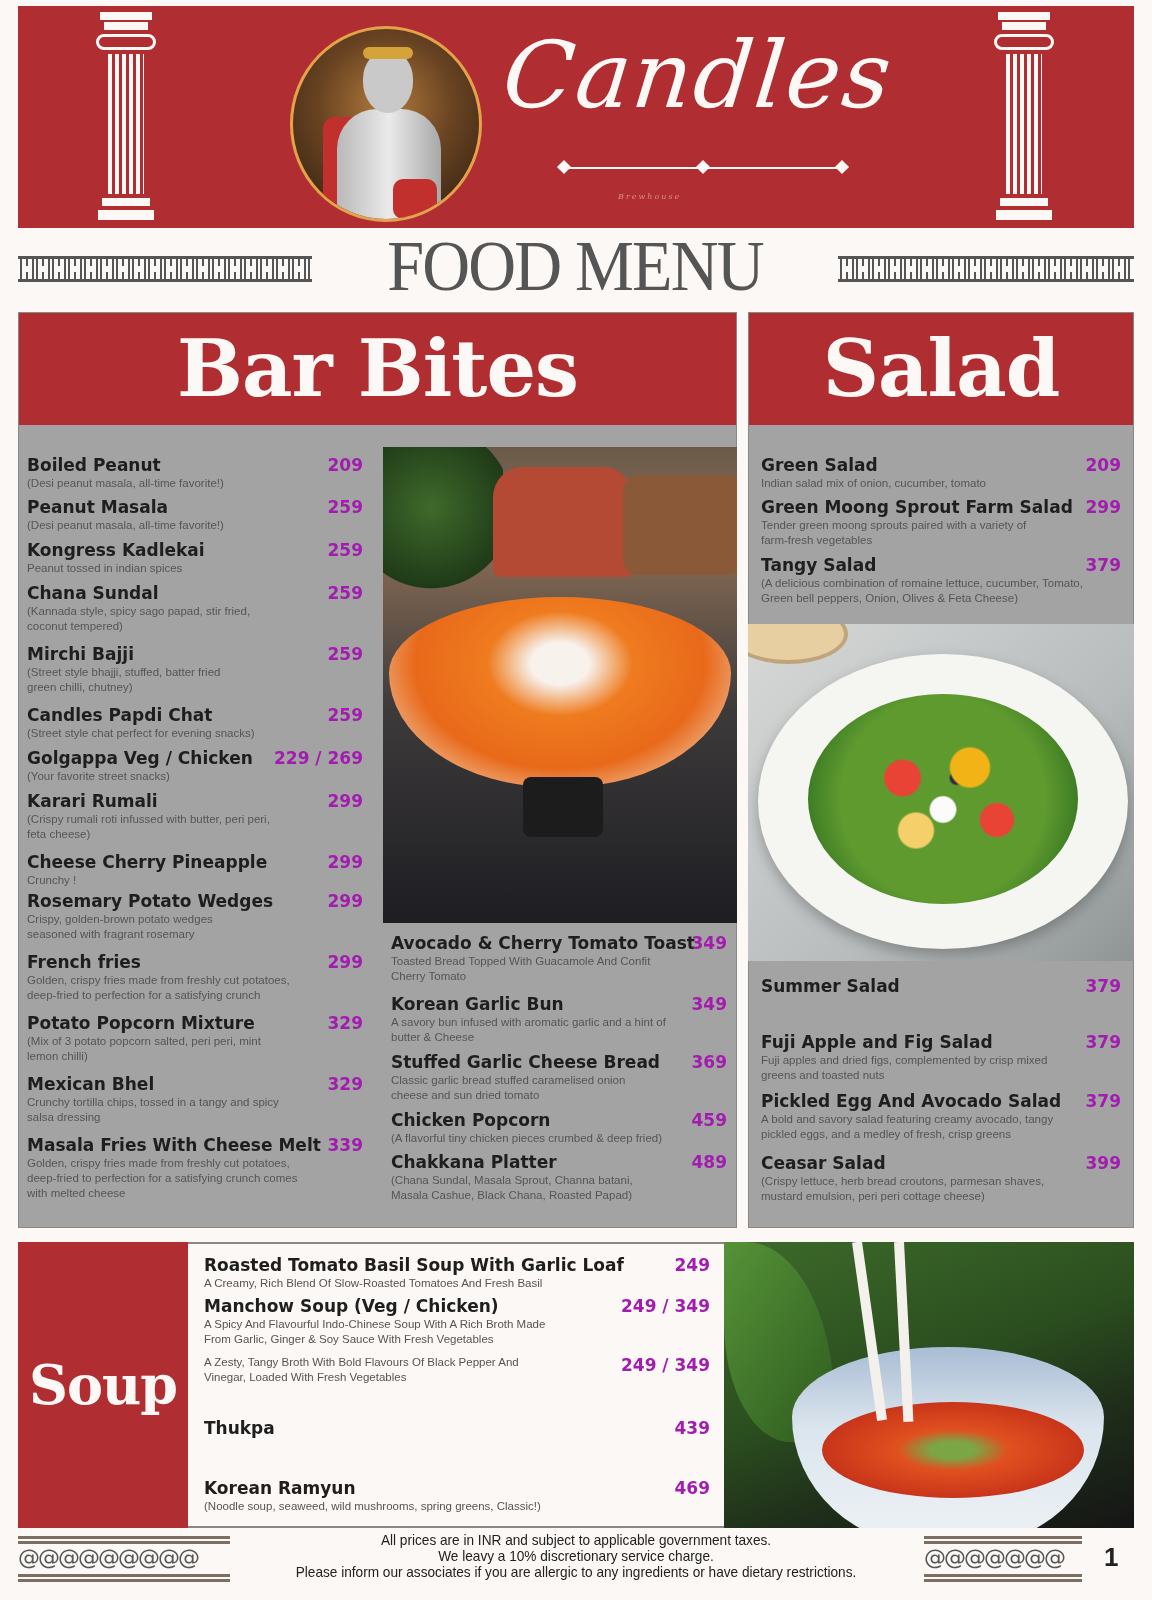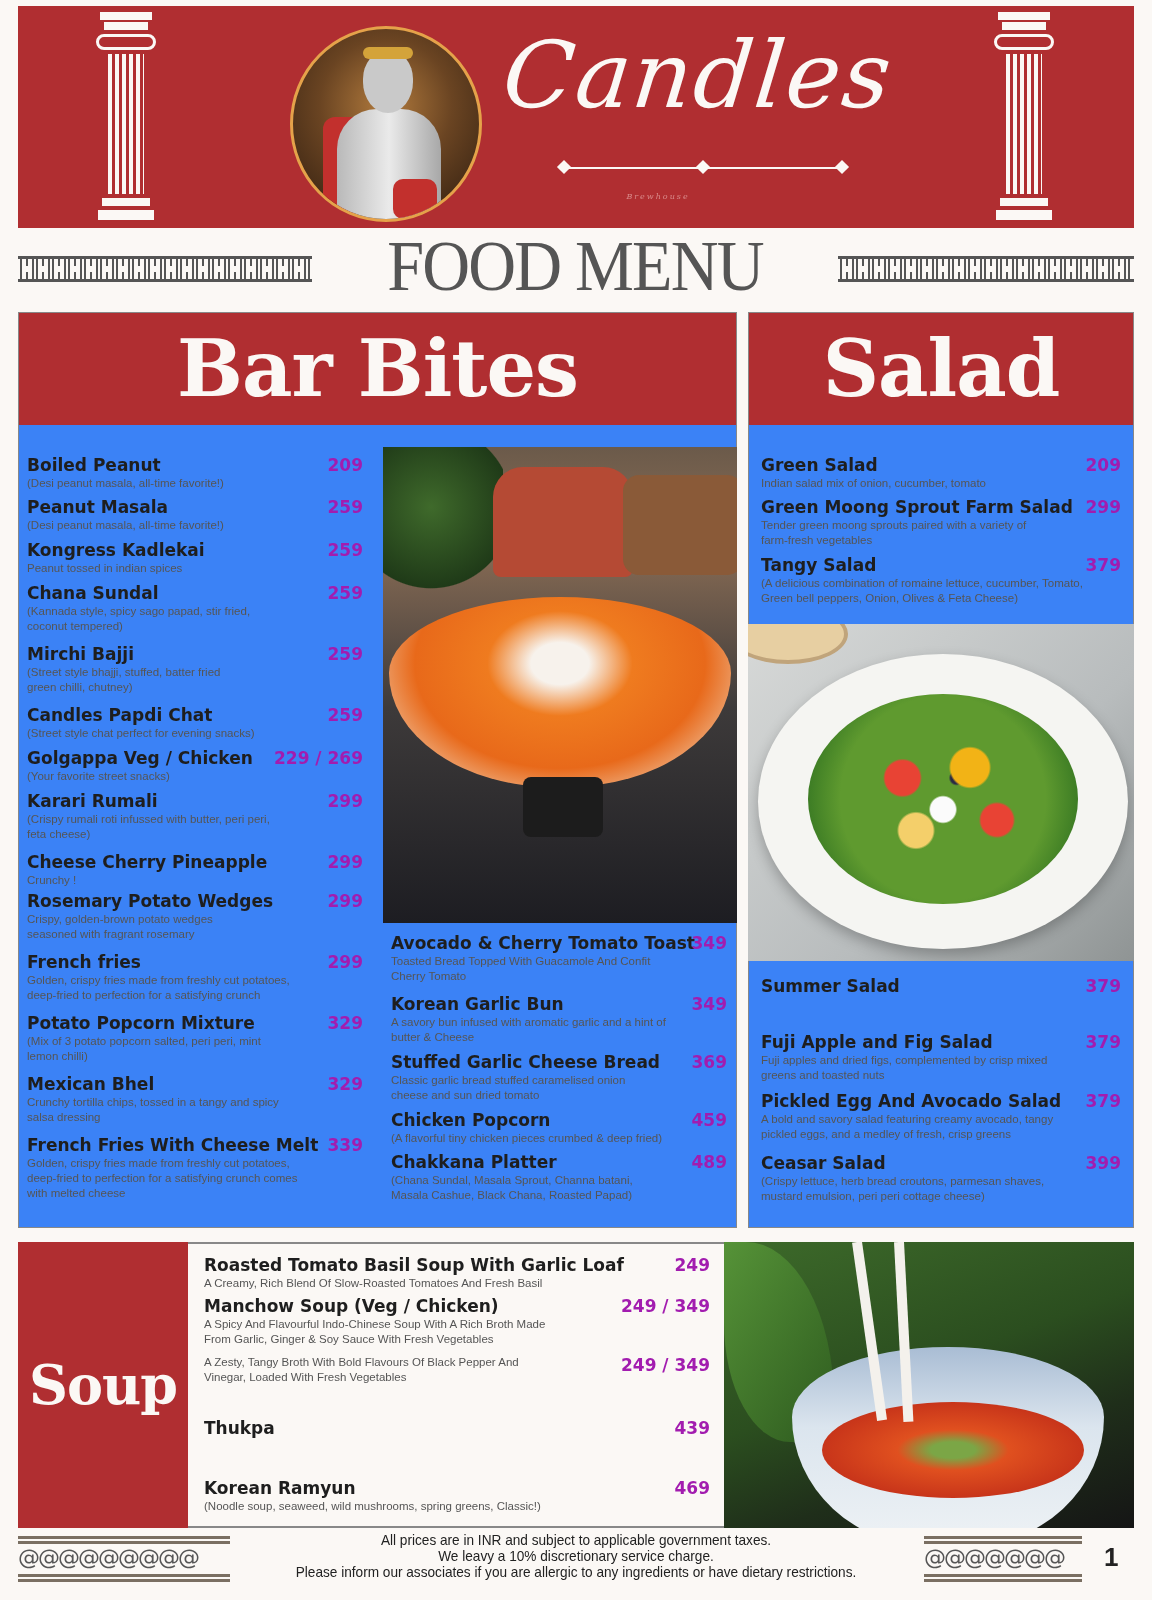--- a/index.html
+++ b/index.html
@@ -23,32 +23,32 @@
   .statue-head { position: absolute; left: 70px; top: 22px; width: 50px; height: 62px; border-radius: 45% 45% 50% 50%; background: #c9c9c9; }
   .statue-crown { position: absolute; left: 70px; top: 18px; width: 50px; height: 12px; border-radius: 6px; background: #d4a33a; }
   .statue-body { position: absolute; left: 44px; top: 80px; width: 104px; height: 130px; border-radius: 40px 40px 0 0; background: linear-gradient(90deg,#b9b9b9,#eaeaea 50%,#a8a8a8); }
   .statue-cape { position: absolute; left: 30px; top: 88px; width: 30px; height: 110px; background: #c2302d; border-radius: 12px 0 0 0; }
   .statue-cape2 { position: absolute; left: 100px; top: 150px; width: 44px; height: 40px; background: #c2302d; border-radius: 10px; }
 
   .brand { position: absolute; left: 480px; top: 24px; width: 400px; text-align: center; font-family: "DejaVu Serif", serif; font-style: italic;
     font-size: 92px; color: #fbf8f5; letter-spacing: 2px; line-height: 1; transform: skewX(-6deg); }
   .brand-rule { position: absolute; left: 545px; top: 161px; width: 280px; height: 2px; background: #fbf8f5; }
   .brand-rule .dot { position: absolute; top: -5px; width: 10px; height: 10px; background: #fbf8f5; transform: rotate(45deg); }
-  .brand-sub { position: absolute; left: 600px; top: 186px; width: 80px; text-align: center; font-family: "DejaVu Serif", serif; font-style: italic; font-size: 8px; color: #d98a8a; letter-spacing: 2px; }
+  .brand-sub { position: absolute; left: 600px; top: 186px; width: 80px; text-align: left; font-family: "DejaVu Serif", serif; font-style: italic; font-size: 8px; color: #d98a8a; letter-spacing: 2px; }
 
   
   .greek-key { position: absolute; top: 256px; height: 26px;
     border-top: 3px solid #555; border-bottom: 3px solid #555;
     background: repeating-linear-gradient(90deg, #fbf8f5 0 2px, #555 2px 4px, #fbf8f5 4px 8px, #555 8px 10px, #fbf8f5 10px 14px, #555 14px 16px); }
   .greek-key::after { content: ""; position: absolute; left: 0; right: 0; top: 7px; height: 6px; background: repeating-linear-gradient(90deg, transparent 0 6px, #fbf8f5 6px 10px, transparent 10px 16px); }
   .food-title { position: absolute; left: 340px; top: 230px; width: 470px; text-align: center; font-family: "Liberation Serif", serif;
     font-size: 72px; color: #555; letter-spacing: -2px; transform: scaleX(0.92); line-height: 1; }
 
   
-  .panel { position: absolute; background: #3b82f6; border: 1.5px solid #888; }
+  .panel { position: absolute; background: #a3a3a3; border: 1.5px solid #888; }
   .panel-head { position: absolute; left: 0; top: 0; right: 0; background: #b02e31; color: #fbf8f5;
     font-family: "DejaVu Serif", serif; font-weight: bold; text-align: center; }
   .barbites-panel { left: 18px; top: 312px; width: 719px; height: 916px; }
   .barbites-panel .panel-head { height: 112px; font-size: 78px; line-height: 112px; letter-spacing: -1px; }
   .salad-panel { left: 748px; top: 312px; width: 386px; height: 916px; }
   .salad-panel .panel-head { height: 112px; font-size: 78px; line-height: 112px; letter-spacing: -1px; }
 
   .item { position: absolute; }
   .item .name { font-family: "DejaVu Sans", sans-serif; font-weight: bold; font-size: 17px; color: #1e1e1e; white-space: nowrap; line-height: 21px; }
   .item .price { position: absolute; top: 0; right: 0; font-weight: bold; font-size: 17px; color: #a21caf; line-height: 21px; white-space: nowrap; }
@@ -202,21 +202,21 @@
     <div class="name">Potato Popcorn Mixture</div>
     <div class="price">329</div>
     <div class="desc" style="width:240px">(Mix of 3 potato popcorn salted, peri peri, mint lemon chilli)</div>
   </div>
   <div class="item" style="left:27px;top:1074px;width:336px">
     <div class="name">Mexican Bhel</div>
     <div class="price">329</div>
     <div class="desc" style="width:270px">Crunchy tortilla chips, tossed in a tangy and spicy salsa dressing</div>
   </div>
   <div class="item" style="left:27px;top:1135px;width:336px">
-    <div class="name">French Fries With Cheese Melt</div>
+    <div class="name">Masala Fries With Cheese Melt</div>
     <div class="price">339</div>
     <div class="desc" style="width:285px">Golden, crispy fries made from freshly cut potatoes, deep-fried to perfection for a satisfying crunch comes with melted cheese</div>
   </div>
 
   <div class="photo photo-bowl">
     <div class="plant"></div>
     <div class="chair"></div>
     <div class="chair2"></div>
     <div class="bowl"></div>
     <div class="stand"></div>

